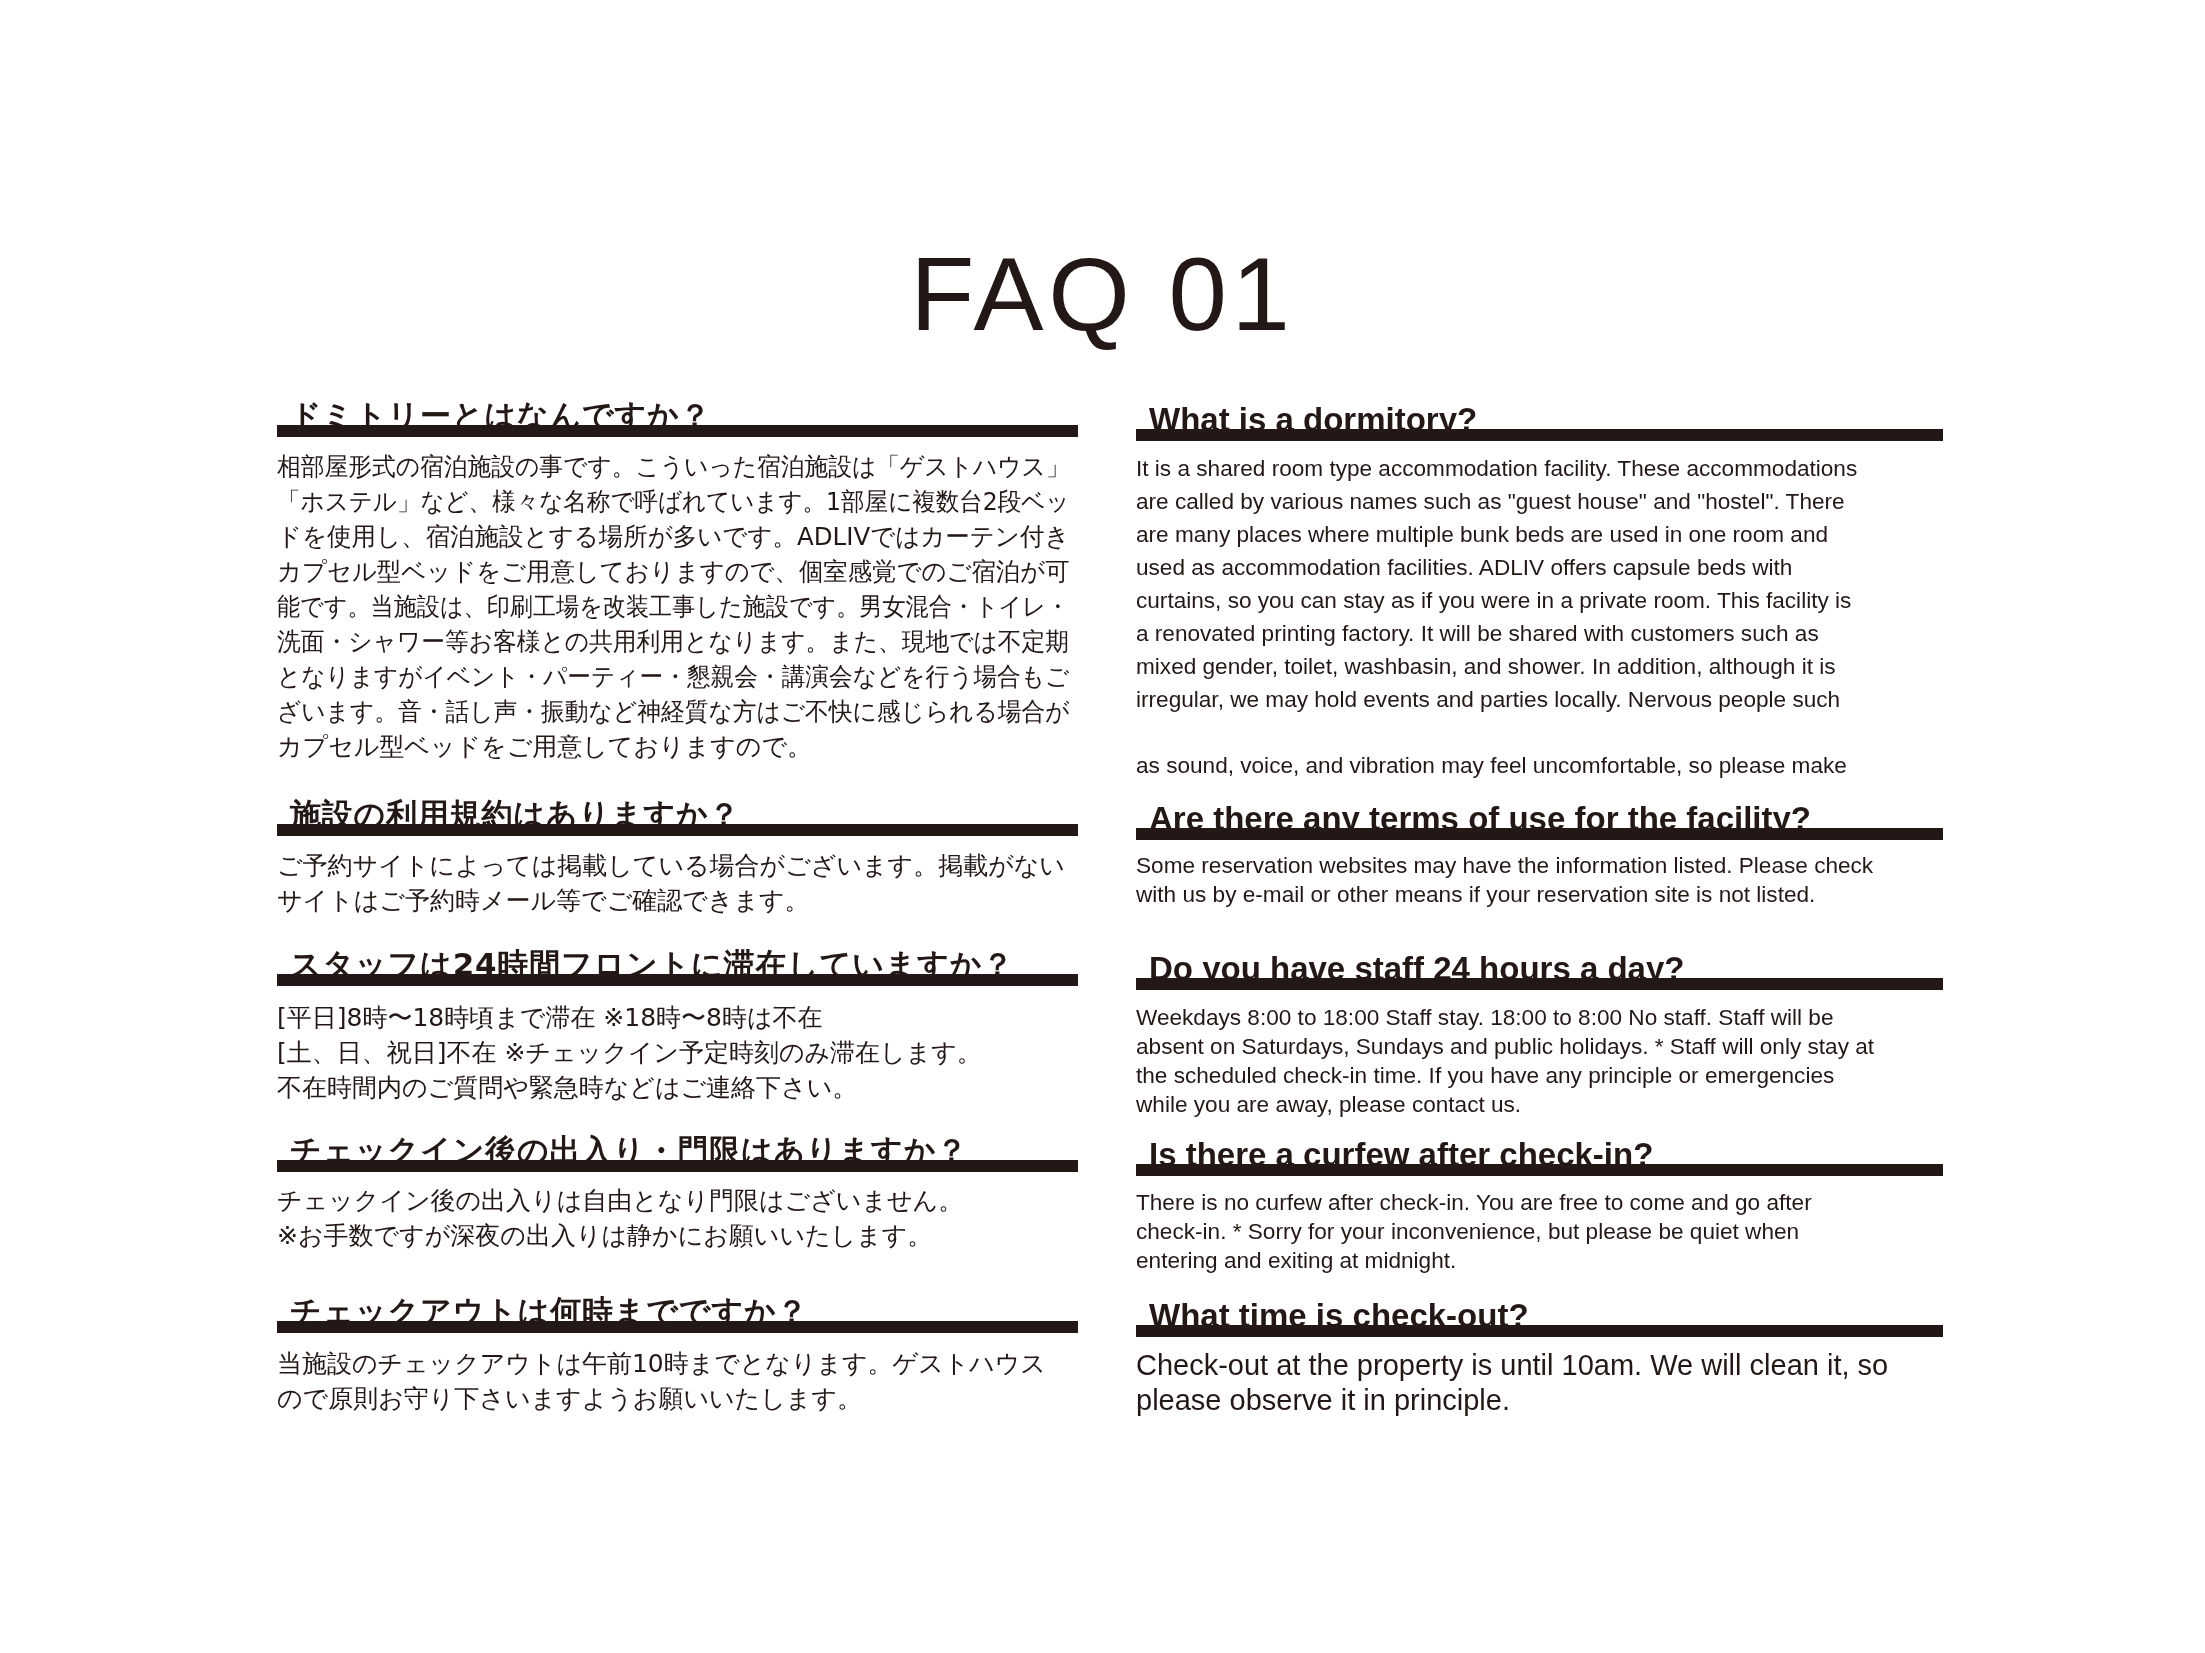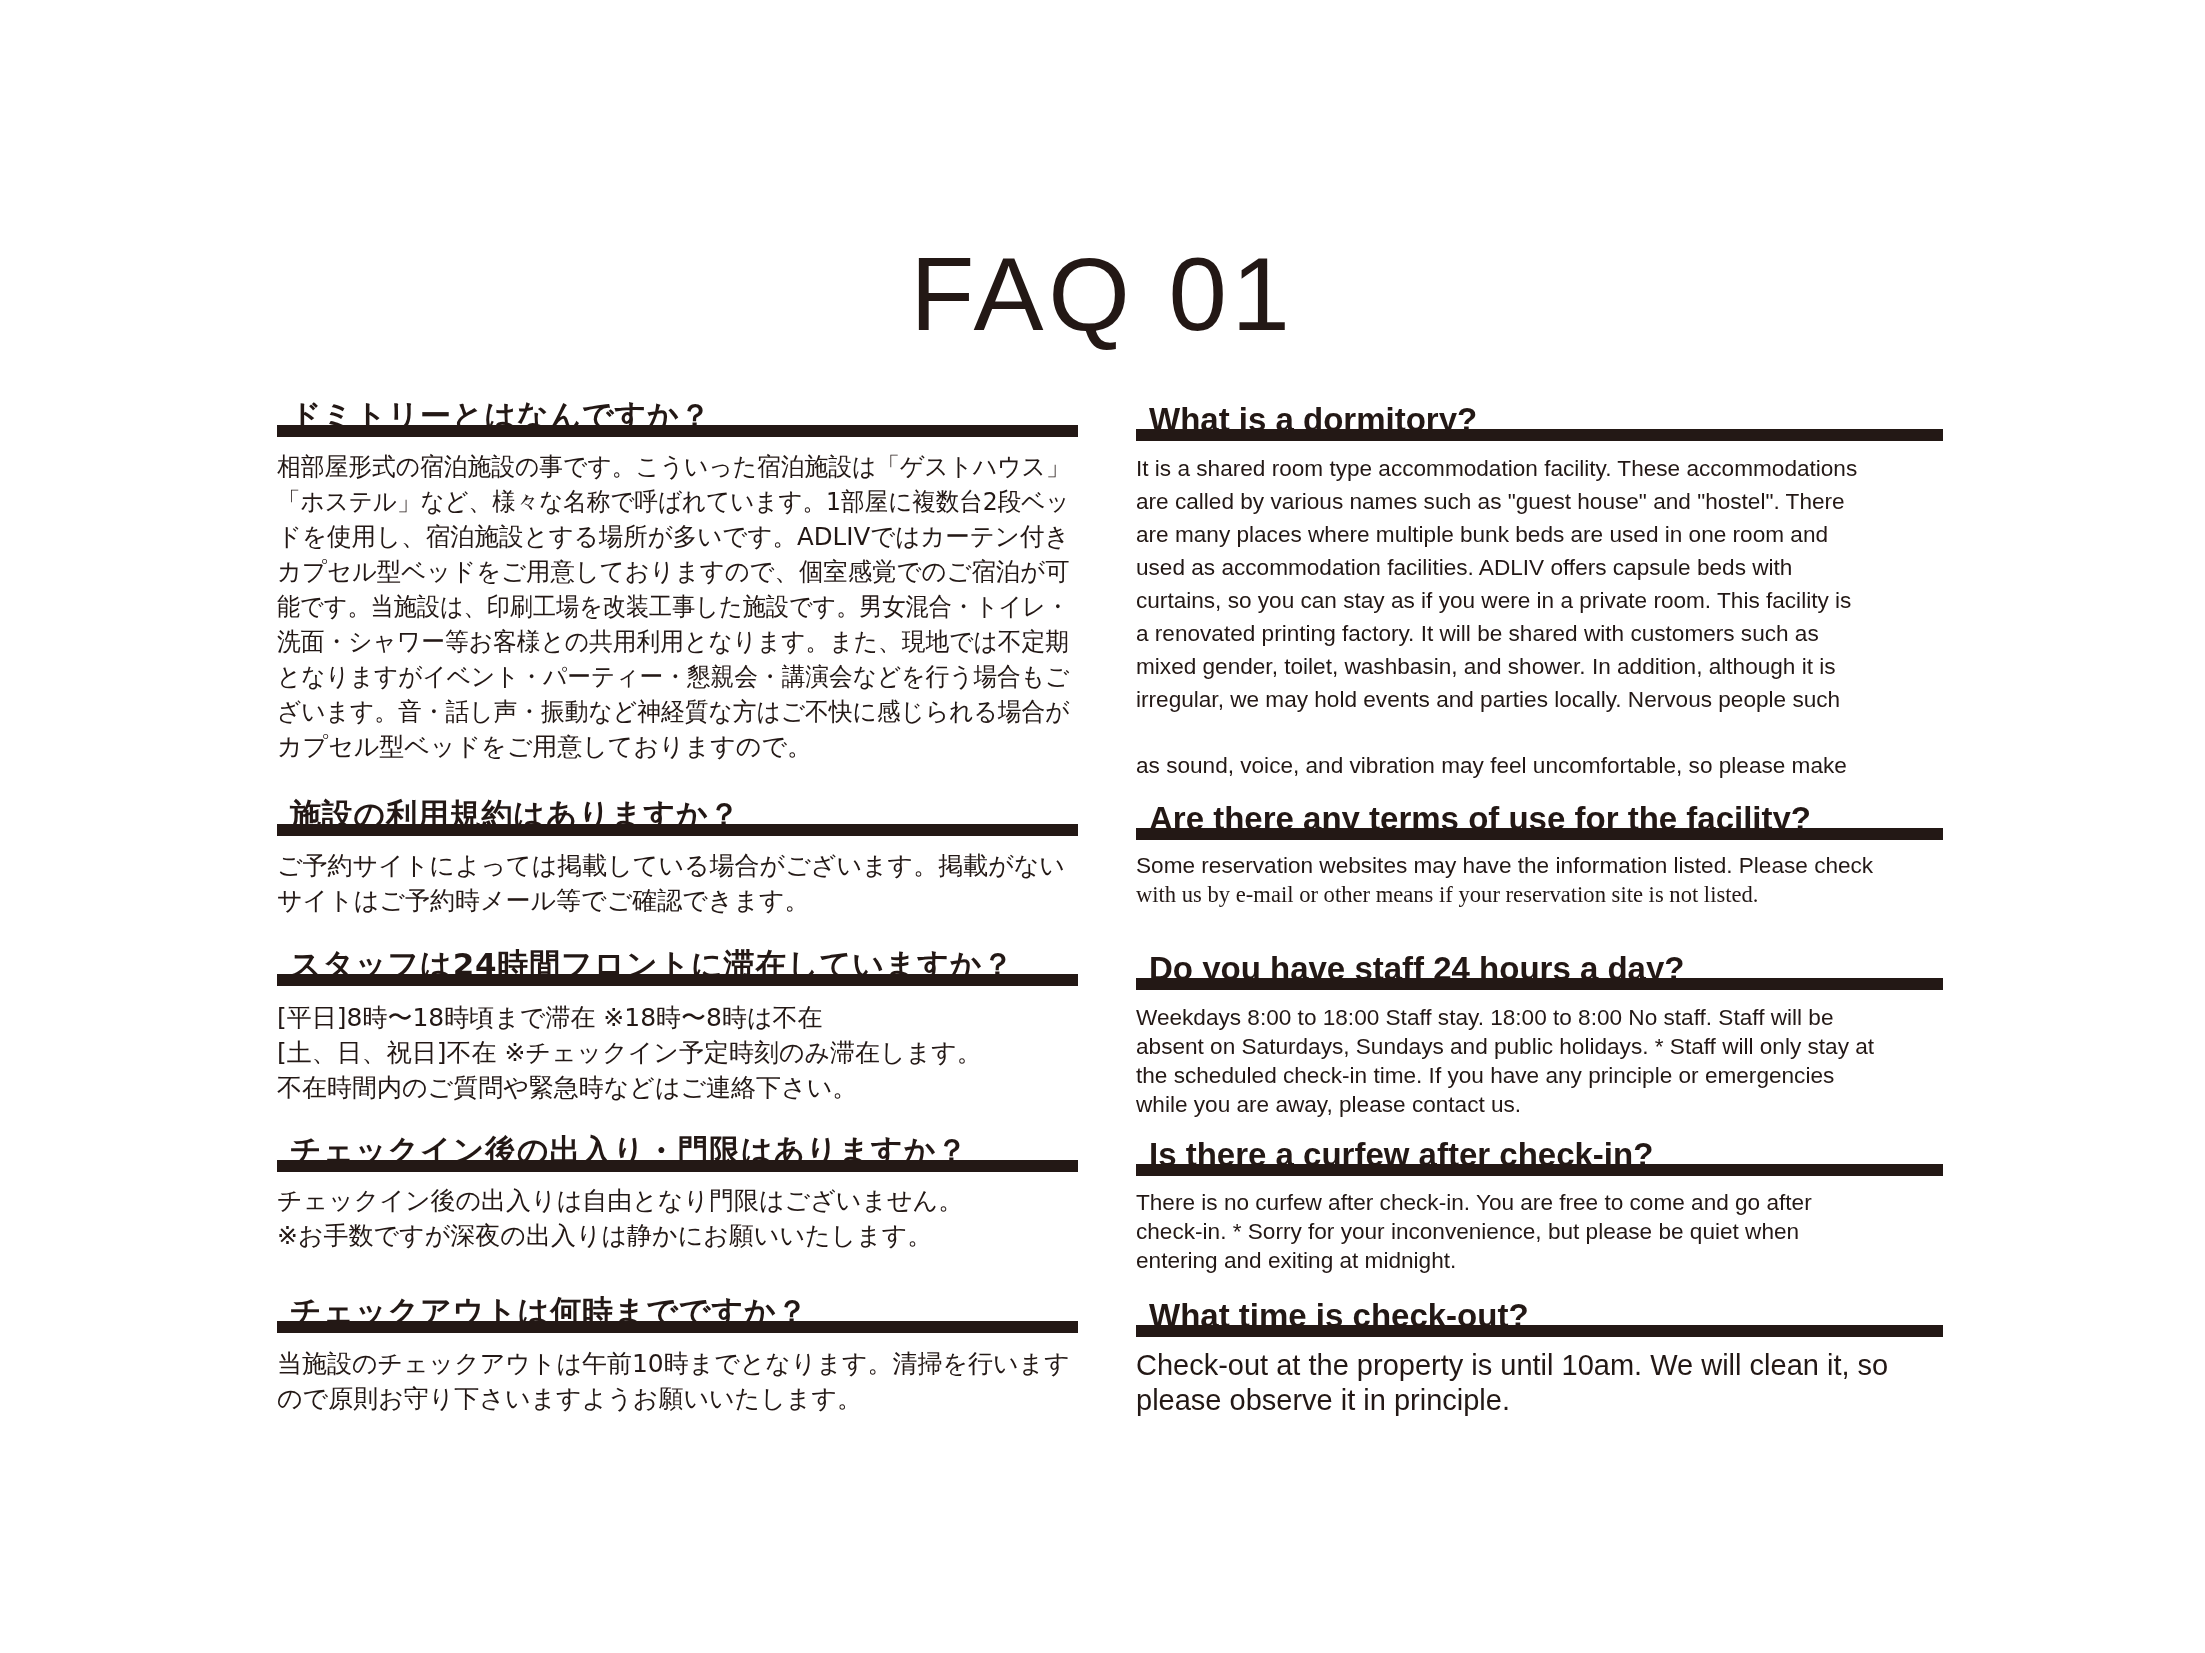--- a/index.html
+++ b/index.html
@@ -142,21 +142,21 @@
     <p class="a" style="top:64px;">
       <span class="line" style="display: block;">チェックイン後の出入りは自由となり門限はございません。</span>
       <span class="line" style="display: block;">※お手数ですが深夜の出入りは静かにお願いいたします。</span>
     </p>
   </div>
 
   <div class="section" style="top:1280px;">
     <h2 class="q">チェックアウトは何時までですか？</h2>
     <div class="bar" style="top:41px;"></div>
     <p class="a" style="top:66px;">
-      <span class="line" style="display: block; transform-origin: left center; transform: scaleX(0.999);">当施設のチェックアウトは午前10時までとなります。清掃を行います</span>
+      <span class="line" style="display: block; transform-origin: left center; transform: scaleX(0.999);">当施設のチェックアウトは午前10時までとなります。ゲストハウス</span>
       <span class="line" style="display: block;">ので原則お守り下さいますようお願いいたします。</span>
     </p>
   </div>
 </div>
 
 <div class="col col-en" style="top:4px;height:1174px;">
 
   <div class="section" style="top:384px;">
     <h2 class="q">What is a dormitory?</h2>
     <div class="bar" style="top:41px;"></div>
@@ -171,21 +171,21 @@
       <span class="line" style="display: block;">irregular, we may hold events and parties locally. Nervous people such</span>
       <span class="line" style="display: block; margin-top: 33px;">as sound, voice, and vibration may feel uncomfortable, so please make</span>
     </p>
   </div>
 
   <div class="section" style="top:783px;">
     <h2 class="q">Are there any terms of use for the facility?</h2>
     <div class="bar" style="top:41px;"></div>
     <p class="a tight" style="top:64px;">
       <span class="line" style="display: block;">Some reservation websites may have the information listed. Please check</span>
-      <span class="line" style="display: block; font-family: Liberation Serif, serif;">with us by e-mail or other means if your reservation site is not listed.</span>
+      <span class="line" style="display: block;">with us by e-mail or other means if your reservation site is not listed.</span>
     </p>
   </div>
 
   <div class="section" style="top:933px;">
     <h2 class="q">Do you have staff 24 hours a day?</h2>
     <div class="bar" style="top:41px;"></div>
     <p class="a tight" style="top:66px;">
       <span class="line" style="display: block;">Weekdays 8:00 to 18:00 Staff stay. 18:00 to 8:00 No staff. Staff will be</span>
       <span class="line" style="display: block;">absent on Saturdays, Sundays and public holidays. * Staff will only stay at</span>
       <span class="line" style="display: block;">the scheduled check-in time. If you have any principle or emergencies</span>

